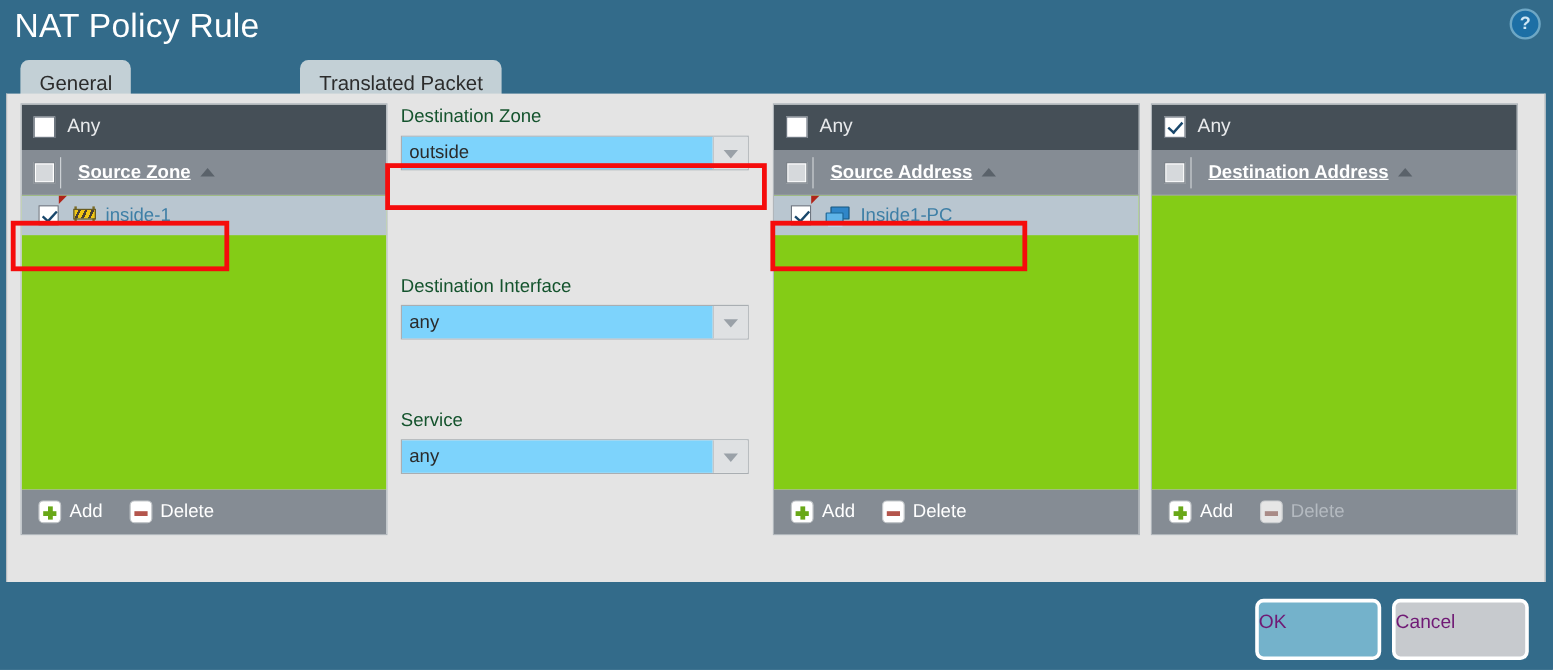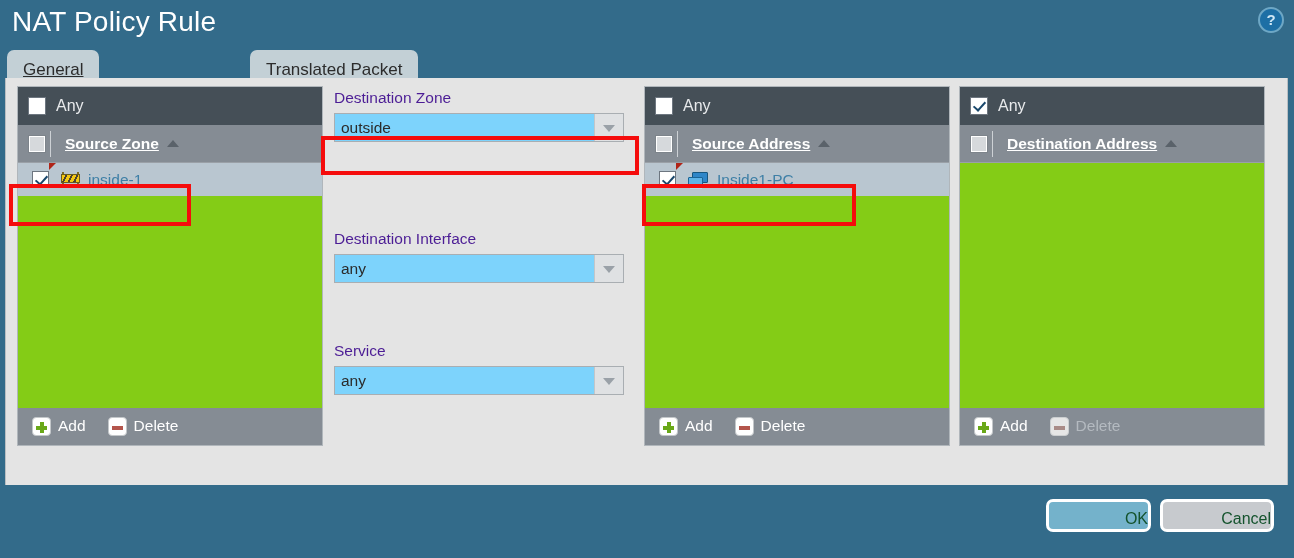--- a/index.html
+++ b/index.html
@@ -66,21 +66,21 @@
     line-height: 40px;
     cursor: pointer;
     white-space: nowrap;
   }
   .tab.active {
     background: #e4e4e4;
     top: 3px;
     height: 44px;
     line-height: 43px;
   }
-  #tab-general { left: 7px; text-decoration: underline; }
+  #tab-general { left: 17px; }
   #tab-original { left: 99px; }
   #tab-translated { left: 250px; }
 
   
   #content {
     position: absolute;
     left: 5px; top: 78px;
     width: 1283px; height: 414px;
     background: #e4e4e4;
     border: 1px solid #b9bec2;
@@ -254,20 +254,21 @@
   .icon-pc .mon-base {
     position: absolute;
     left: 2px; bottom: -1px;
     width: 12px; height: 2px;
     background: #b9d9ef;
   }
 
   
   .tb-btn {
     display: flex;
+    align-items: center;
     gap: 7px;
     cursor: pointer;
   }
   .tb-btn.disabled { cursor: default; }
   .tb-ico {
     width: 19px; height: 19px;
     border-radius: 4px;
     background: #ffffff;
     border: 1px solid #c3c7ca;
     position: relative;
@@ -294,21 +295,21 @@
   .tb-label.off { color: #b4bac0; }
 
   
   #middle-col {
     position: absolute;
     left: 328px; top: 8px;
     width: 304px; height: 360px;
   }
   .field-label {
     font-size: 15.5px;
-    color: #4c1d95;
+    color: #14532d;
     margin-bottom: 6px;
   }
   .field-group { position: absolute; width: 290px; }
   #fg-dest-zone { left: 0; top: 3px; }
   #fg-dest-iface { left: 0; top: 144px; }
   #fg-service { left: 0; top: 256px; }
 
   .combo {
     display: flex;
     height: 29px;
@@ -357,27 +358,27 @@
   
   #footer {
     position: absolute;
     left: 0; top: 485px;
     width: 1294px; height: 73px;
     background: #336b8a;
   }
   .fbtn {
     position: absolute;
     top: 14px;
-    height: 33px;
+    height: 51px;
     border-radius: 7px;
     border: 3px solid #ffffff;
     font-size: 16px;
-    color: #14532d;
+    color: #701a75;
     line-height: 33px;
-    text-align: right;
+    text-align: left;
     cursor: pointer;
   }
   #btn-ok { left: 1046px; width: 105px; background: #74b2cb; }
   #btn-cancel { left: 1160px; width: 114px; background: #c7cace; }
 </style>
 </head>
 <body>
 
 <div id="app">
 

